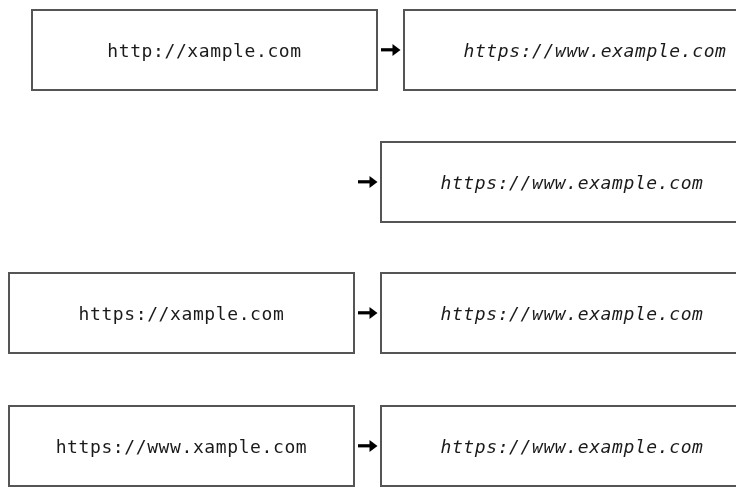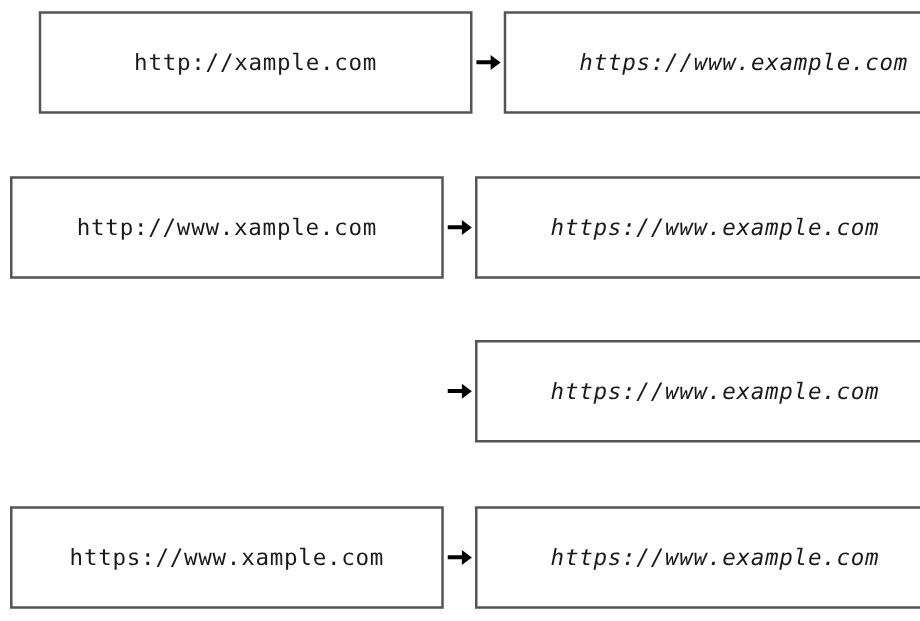--- a/index.html
+++ b/index.html
@@ -83,31 +83,31 @@
     <div class="arrow-wrap">
       <svg width="20" height="14" viewBox="0 0 20 14" aria-hidden="true">
         <rect x="0" y="5.2" width="12.5" height="3.2" fill="#000000"></rect>
         <polygon points="11.5,1 19.5,7 11.5,13" fill="#000000"></polygon>
       </svg>
     </div>
     <div class="url-box target">https://www.example.com</div>
   </div>
 
   <div class="redirect-row row-2">
-    <div class="url-box source">http://www.xample.com</div>
     <div class="arrow-wrap">
       <svg width="20" height="14" viewBox="0 0 20 14" aria-hidden="true">
         <rect x="0" y="5.2" width="12.5" height="3.2" fill="#000000"></rect>
         <polygon points="11.5,1 19.5,7 11.5,13" fill="#000000"></polygon>
       </svg>
     </div>
     <div class="url-box target">https://www.example.com</div>
   </div>
 
   <div class="redirect-row row-3">
+    <div class="url-box source">https://xample.com</div>
     <div class="arrow-wrap">
       <svg width="20" height="14" viewBox="0 0 20 14" aria-hidden="true">
         <rect x="0" y="5.2" width="12.5" height="3.2" fill="#000000"></rect>
         <polygon points="11.5,1 19.5,7 11.5,13" fill="#000000"></polygon>
       </svg>
     </div>
     <div class="url-box target">https://www.example.com</div>
   </div>
 
   <div class="redirect-row row-4">

